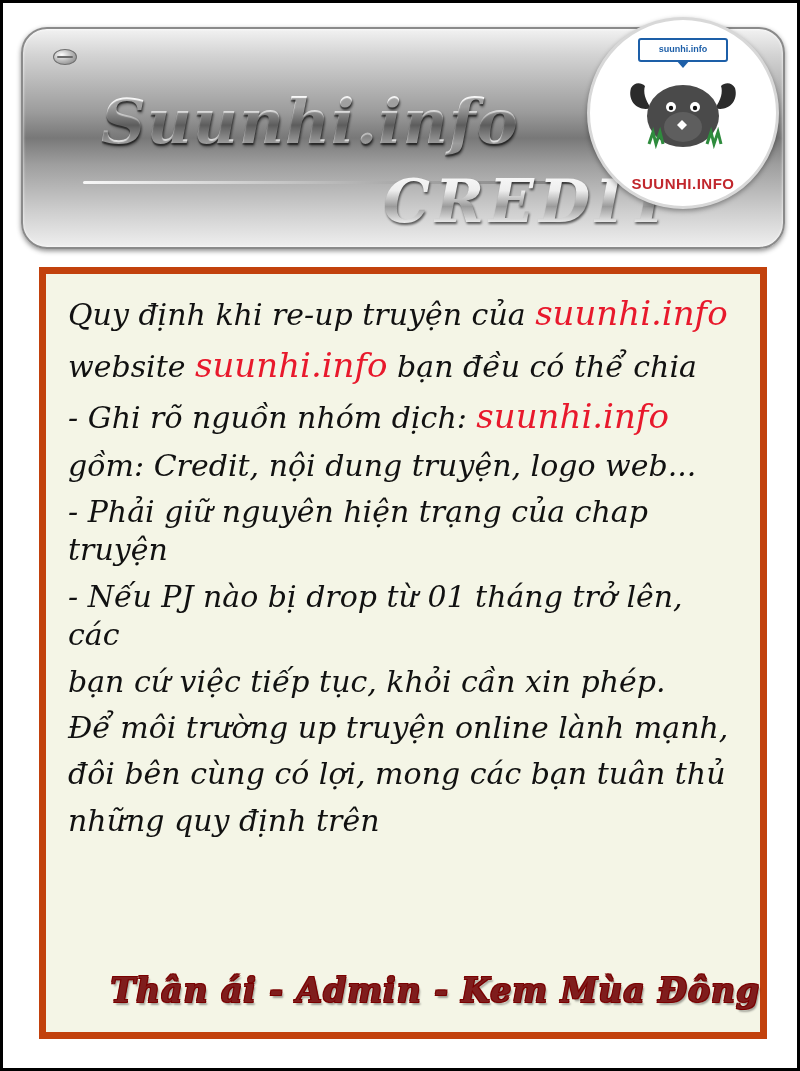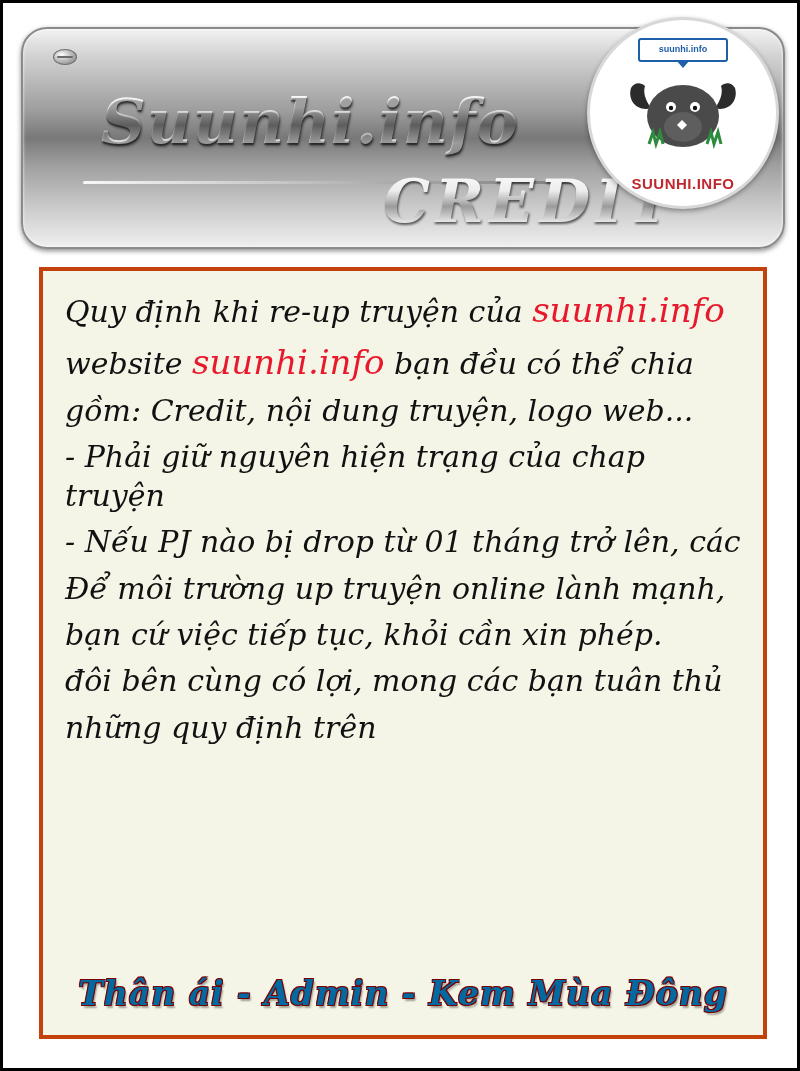--- a/index.html
+++ b/index.html
@@ -173,21 +173,21 @@
   }
 
   
   .body-panel {
     position: absolute;
     left: 36px;
     top: 264px;
     width: 728px;
     height: 772px;
     background: #f4f5e6;
-    border: 4px solid #c2410c;
+    border: 7px solid #c2410c;
     box-sizing: border-box;
     padding: 18px 22px 10px 22px;
   }
   .rules {
     font-family: "DejaVu Serif", serif;
     font-style: italic;
     font-size: 30px;
     line-height: 1.28;
     color: #111111;
   }
@@ -200,27 +200,27 @@
   .brand {
     color: #e8192c;
     font-size: 34px;
     font-style: italic;
   }
   .signature {
     position: absolute;
     left: 0;
     right: 0;
     bottom: 22px;
-    text-align: center;
+    text-align: right;
     font-family: "DejaVu Serif", serif;
     font-style: italic;
     font-weight: 700;
     font-size: 33px;
     letter-spacing: 1px;
-    color: #0369a1;
+    color: #7f1d1d;
     text-shadow:
       -1px -1px 0 #7a0000,
       1px -1px 0 #7a0000,
       -1px 1px 0 #7a0000,
       1px 1px 0 #7a0000,
       2px 3px 2px rgba(0,0,0,0.35);
     margin-top: 20px;
   }
 </style>
 </head>
@@ -250,24 +250,25 @@
       <path d="M24 72 l4 -12 l3 12 l4 -12 l3 12" stroke="#2e8b3d" stroke-width="3" fill="none"></path>
       <path d="M82 72 l4 -12 l3 12 l4 -12 l3 12" stroke="#2e8b3d" stroke-width="3" fill="none"></path>
     </svg>
     <div class="logo-caption">SUUNHI.INFO</div>
   </div>
 
   <div class="body-panel">
     <div class="rules">
       <p><span>Quy định khi re-up truyện của </span><span class="brand">suunhi.info</span></p>
       <p><span>website </span><span class="brand">suunhi.info</span><span> bạn đều có thể chia</span></p>
+      <p><span>- Ghi rõ nguồn nhóm dịch: </span><span class="brand">suunhi.info</span></p>
       <p>gồm: Credit, nội dung truyện, logo web...</p>
       <p>- Phải giữ nguyên hiện trạng của chap truyện</p>
       <p>- Nếu PJ nào bị drop từ  01 tháng trở lên, các</p>
+      <p>bạn cứ việc tiếp tục, khỏi cần xin phép.</p>
       <p>Để môi trường up truyện online lành mạnh,</p>
-      <p>bạn cứ việc tiếp tục, khỏi cần xin phép.</p>
       <p>đôi bên cùng có lợi, mong các bạn tuân thủ</p>
       <p>những quy định trên</p>
     </div>
     <div class="signature">Thân ái - Admin - Kem Mùa Đông</div>
   </div>
 
 </div>
 
 </body></html>

